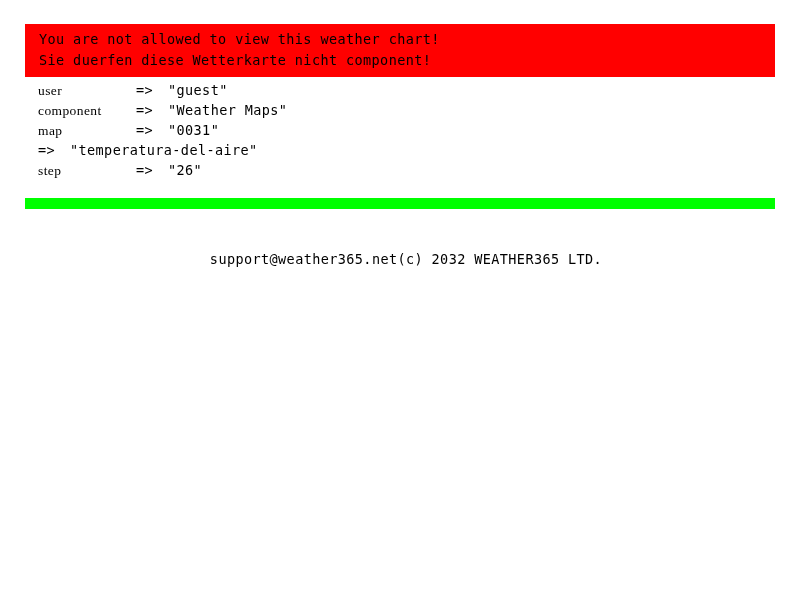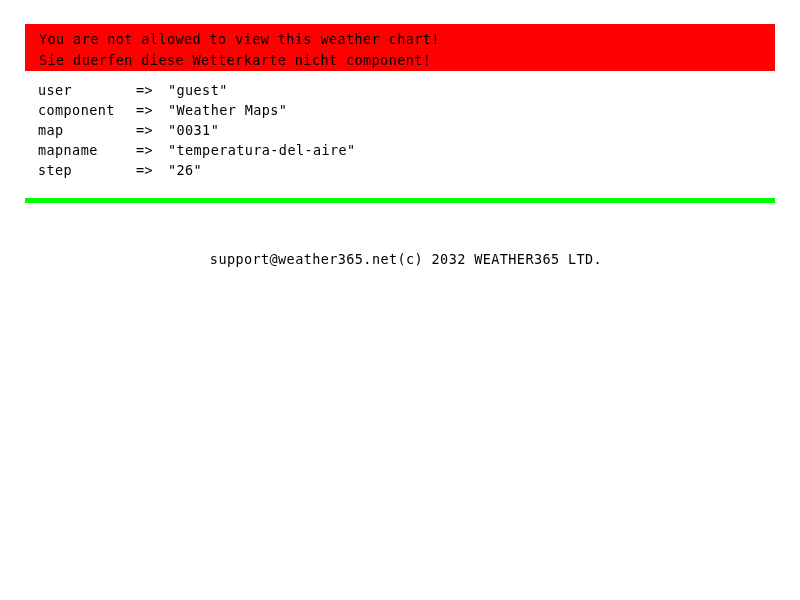--- a/index.html
+++ b/index.html
@@ -19,21 +19,21 @@
     position: relative;
     width: 800px;
     height: 600px;
   }
 
   .banner {
     position: absolute;
     left: 25px;
     width: 750px;
     box-sizing: border-box;
-    padding: 5px 14px 0 14px;
+    padding: 5px 14px 6px 14px;
   }
   .banner .line {
     white-space: pre;
     line-height: 21px;
     letter-spacing: 0.4px;
   }
 
   .banner-error {
     top: 24px;
     background: #ff0000;
@@ -55,20 +55,21 @@
     display: flex;
     align-items: baseline;
     line-height: 20px;
     height: 20px;
     white-space: pre;
   }
   .param-key {
     width: 98px;
     flex: 0 0 98px;
     letter-spacing: 0.4px;
+    font-family: Liberation Serif, serif;
   }
   .param-arrow {
     width: 32px;
     flex: 0 0 32px;
     letter-spacing: 0.4px;
   }
   .param-val {
     letter-spacing: 0.4px;
   }
 
@@ -107,21 +108,20 @@
       <span class="param-key">component</span>
       <span class="param-arrow">=&gt;</span>
       <span class="param-val">"Weather Maps"</span>
     </div>
     <div class="param-row">
       <span class="param-key">map</span>
       <span class="param-arrow">=&gt;</span>
       <span class="param-val">"0031"</span>
     </div>
     <div class="param-row">
-      <span class="param-key">mapname</span>
       <span class="param-arrow">=&gt;</span>
       <span class="param-val">"temperatura-del-aire"</span>
     </div>
     <div class="param-row">
       <span class="param-key">step</span>
       <span class="param-arrow">=&gt;</span>
       <span class="param-val">"26"</span>
     </div>
   </div>
 

